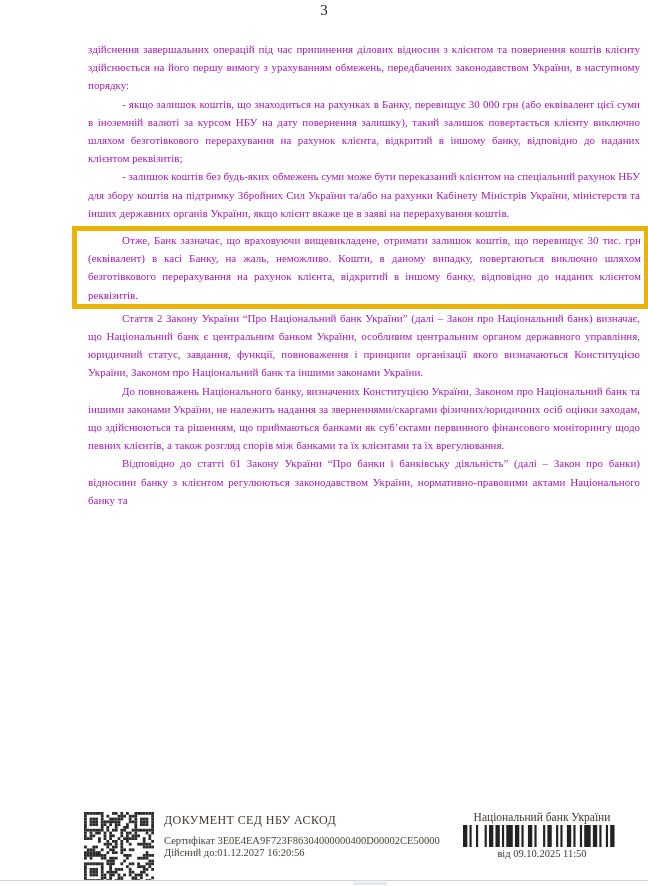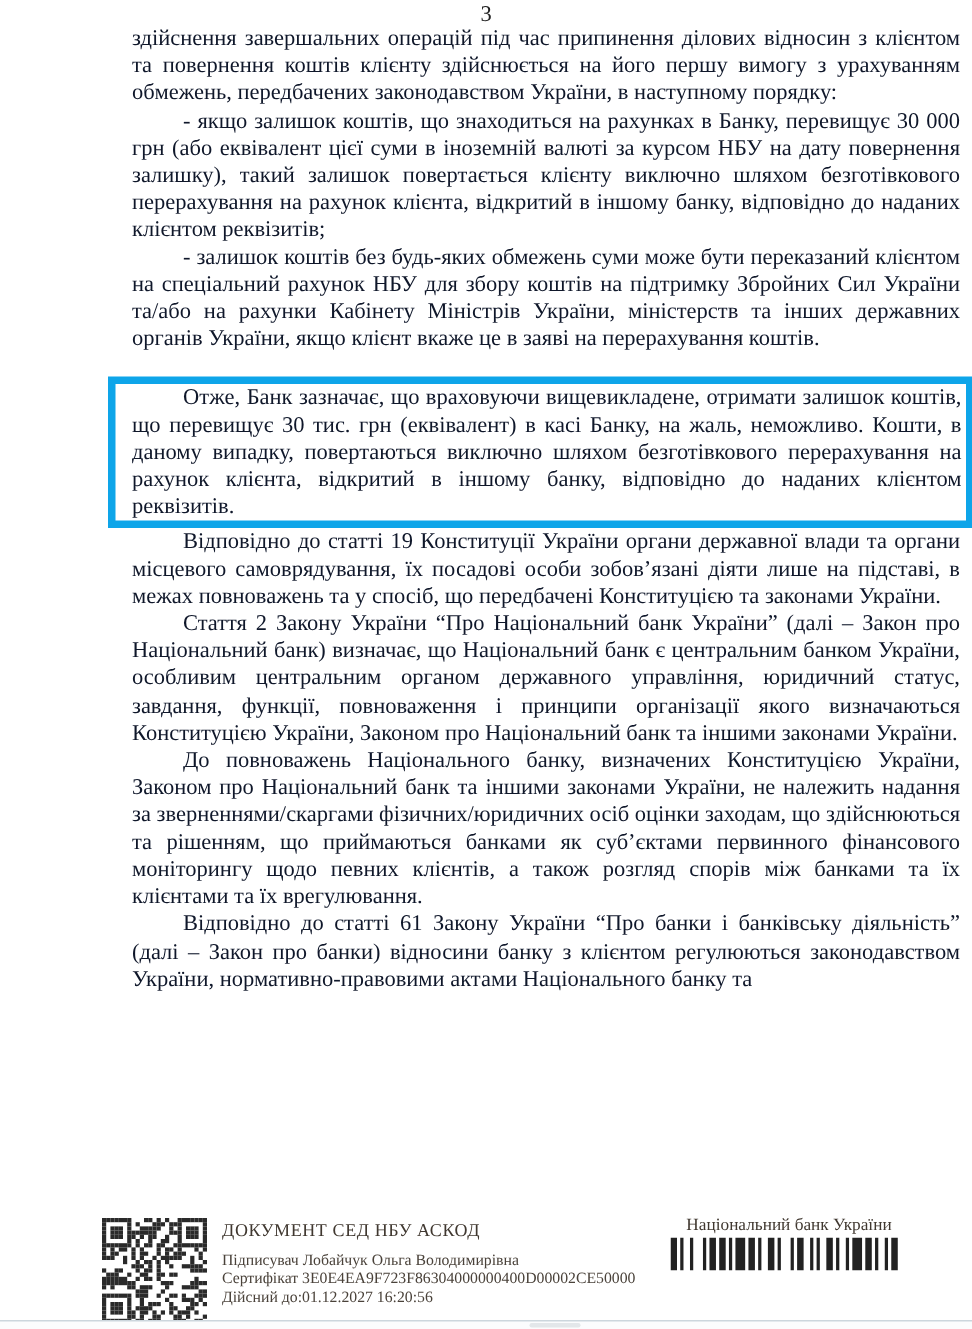--- a/index.html
+++ b/index.html
@@ -6,35 +6,35 @@
   body{
     width:648px;height:886px;background:#ffffff;position:relative;overflow:hidden;
     font-family:"Liberation Serif", serif;color:#1c1c1c;
     -webkit-font-smoothing:antialiased;
   }
   .page-number{
     position:absolute;top:2px;left:0;width:648px;text-align:center;
     font-size:15px;color:#222;
   }
   .content{
-    position:absolute;left:88px;top:17px;width:552px;
-    font-size:15px;line-height:18.2px;text-align:justify;
-    color:#0f172a;
+    position:absolute;left:88px;top:40px;width:552px;
+    font-size:11px;line-height:18.2px;text-align:justify;
+    color:#a21caf;
   }
   .content p{margin:0;text-indent:34px;}
   .content p.no-indent{text-indent:0;}
   .red-box{
-    border:5px solid #0ea5e9;
-    margin:16px -9px 0 -16px;
+    border:5px solid #eab308;
+    margin:4px -9px 0 -16px;
     padding:0 3px 0 11px;
   }
   .red-box p{margin:0;}
   .u{text-underline-offset:2px;}
   .footer{
-    position:absolute;left:0;top:806px;width:512px;height:76px;
+    position:absolute;left:16px;top:806px;width:512px;height:76px;
     color:#3b3430;
   }
   .qr{position:absolute;left:68px;top:6px;width:70px;height:70px;}
   .sig-block{position:absolute;left:148px;top:7px;width:300px;}
   .sig-title{font-size:12px;letter-spacing:0.4px;color:#403830;margin:0 0 7px 0;}
   .sig-line{font-size:10.5px;line-height:12.3px;color:#4a423a;margin:0;}
   .stamp{position:absolute;left:428px;top:5px;width:196px;text-align:center;color:#403830;}
   .stamp-org{font-size:11.5px;margin:0;}
   .barcode{display:block;margin:2px auto 1px auto;}
   .stamp-num{font-size:10.5px;margin:0;line-height:12.5px;}
@@ -53,21 +53,20 @@
 
 <div class="page-number">3</div>
 
 <div class="content">
   <p class="no-indent">здійснення завершальних операцій під час припинення ділових відносин з клієнтом та повернення коштів клієнту здійснюється на його першу вимогу з урахуванням обмежень, передбачених законодавством України, в наступному порядку:</p>
   <p>- якщо залишок коштів, що знаходиться на рахунках в Банку, перевищує 30 000 грн (або еквівалент цієї суми в іноземній валюті за курсом НБУ на дату повернення залишку), такий залишок повертається клієнту виключно шляхом безготівкового перерахування на рахунок клієнта, відкритий в іншому банку, відповідно до наданих клієнтом реквізитів;</p>
   <p>- залишок коштів без будь-яких обмежень суми може бути переказаний клієнтом на спеціальний рахунок НБУ для збору коштів на підтримку Збройних Сил України та/або на рахунки Кабінету Міністрів України, міністерств та інших державних органів України, якщо клієнт вкаже це в заяві на перерахування коштів.</p>
   <div class="red-box">
     <p>Отже, Банк зазначає, що враховуючи вищевикладене, отримати залишок коштів, що перевищує 30 тис. грн (еквівалент) в касі Банку, на жаль, неможливо. Кошти, в даному випадку, повертаються виключно шляхом безготівкового перерахування на рахунок клієнта, відкритий в іншому банку, відповідно до наданих клієнтом реквізитів.</p>
   </div>
-  <p>Відповідно до статті 19 Конституції України органи державної влади та органи місцевого самоврядування, їх посадові особи зобов’язані діяти лише на підставі, в межах повноважень та у спосіб, що передбачені Конституцією та законами України.</p>
   <p>Стаття 2 Закону України “Про Національний банк України” (далі – Закон про Національний банк) визначає, що Національний банк є центральним банком України, особливим центральним органом державного управління, юридичний статус, завдання, функції, повноваження і принципи організації якого визначаються Конституцією України, Законом про Національний банк та іншими законами України.</p>
   <p>До повноважень Національного банку, визначених Конституцією України, Законом про Національний банк та іншими законами України, не належить надання за зверненнями/скаргами фізичних/юридичних осіб оцінки заходам, що здійснюються та рішенням, що приймаються банками як суб’єктами первинного фінансового моніторингу щодо певних клієнтів, а також розгляд спорів між банками та їх клієнтами та їх врегулювання.</p>
   <p><span>Відповідно до статті 61 Закону України “Про банки і банківську діяльність” (далі – Закон про банки) </span><span class="u">відносини банку з клієнтом регулюються законодавством України, нормативно-правовими актами Національного банку та</span></p>
 </div>
 
 <div class="footer">
   <svg class="qr" id="qr-svg" viewBox="0 0 25 25">
       <g fill="#2a2a2a">
         <rect x="0" y="0" width="1" height="1"></rect>
         <rect x="1" y="0" width="1" height="1"></rect>
@@ -386,21 +385,20 @@
         <rect x="13" y="24" width="1" height="1"></rect>
         <rect x="17" y="24" width="1" height="1"></rect>
         <rect x="18" y="24" width="1" height="1"></rect>
         <rect x="19" y="24" width="1" height="1"></rect>
         <rect x="22" y="24" width="1" height="1"></rect>
         <rect x="23" y="24" width="1" height="1"></rect>
       </g>
     </svg>
   <div class="sig-block">
     <p class="sig-title">ДОКУМЕНТ СЕД НБУ АСКОД</p>
-    <p class="sig-line">Підписувач Лобайчук Ольга Володимирівна</p>
     <p class="sig-line">Сертифікат 3E0E4EA9F723F86304000000400D00002CE50000</p>
     <p class="sig-line">Дійсний до:01.12.2027 16:20:56</p>
   </div>
   <div class="stamp">
     <p class="stamp-org">Національний банк України</p>
     <svg class="barcode" id="barcode-svg" width="158" height="22">
         <g fill="#222">
           <rect x="0.00" y="0" width="4.33" height="22"></rect>
           <rect x="6.49" y="0" width="2.16" height="22"></rect>
           <rect x="12.99" y="0" width="2.16" height="22"></rect>
@@ -420,17 +418,18 @@
           <rect x="103.89" y="0" width="4.33" height="22"></rect>
           <rect x="110.38" y="0" width="2.16" height="22"></rect>
           <rect x="116.88" y="0" width="2.16" height="22"></rect>
           <rect x="121.21" y="0" width="6.49" height="22"></rect>
           <rect x="129.86" y="0" width="4.33" height="22"></rect>
           <rect x="136.36" y="0" width="2.16" height="22"></rect>
           <rect x="142.85" y="0" width="2.16" height="22"></rect>
           <rect x="147.18" y="0" width="4.33" height="22"></rect>
         </g>
       </svg>
+    <p class="stamp-date">від 09.10.2025 11:50</p>
   </div>
 </div>
 
 <div class="bottom-edge"></div>
 <div class="home-hint"></div>
 
 </body></html>

